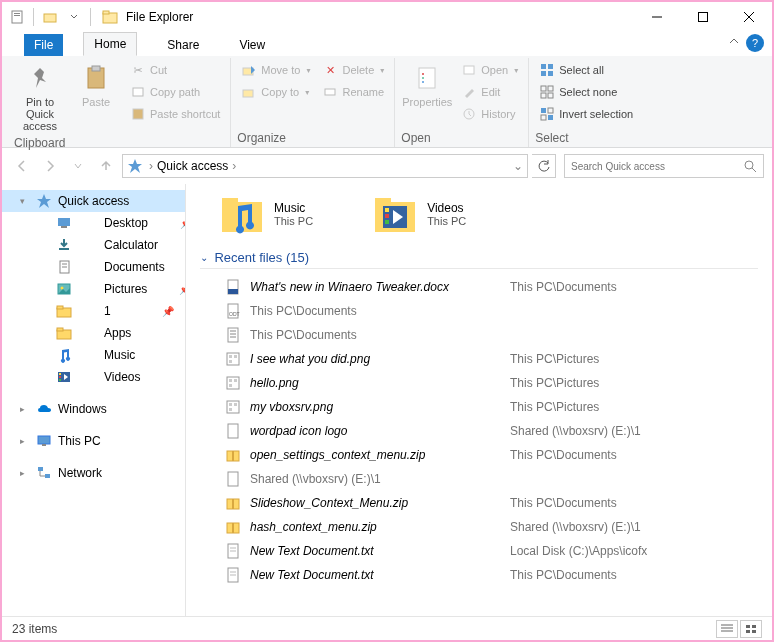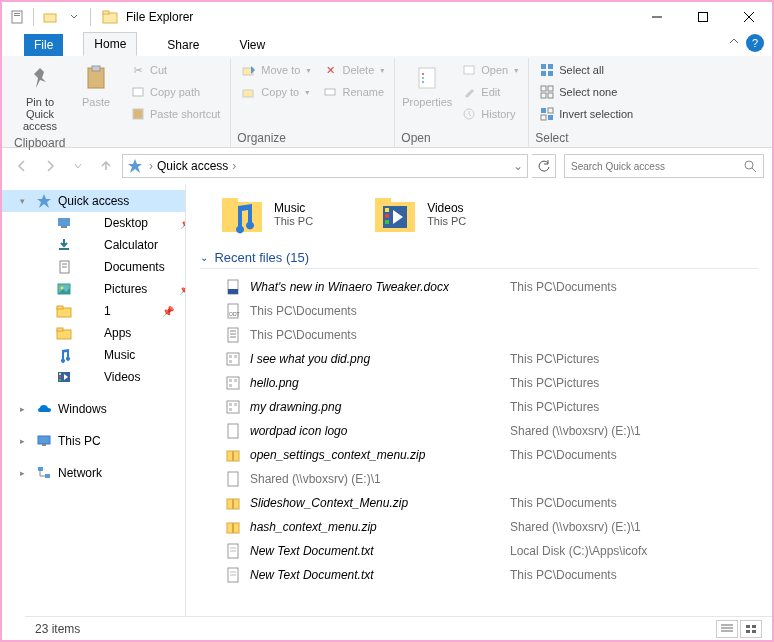--- a/index.html
+++ b/index.html
@@ -68,21 +68,21 @@
 
 .section-header { display: flex; align-items: center; gap: 6px; color: #1e4e9c; font-size: 13px; margin: 8px 0 6px 0; border-bottom: 1px solid #e8e8e8; padding-bottom: 3px; }
 .section-header .chev { font-size: 10px; }
 
 .file-row { display: flex; align-items: center; padding: 3px 0 3px 24px; font-size: 12px; }
 .file-row .fico { width: 18px; height: 18px; margin-right: 8px; flex-shrink: 0; display:flex; align-items:center; justify-content:center; }
 .file-row .fname { width: 260px; white-space: nowrap; overflow: hidden; text-overflow: ellipsis; font-style: italic; }
 .file-row .floc { color: #737373; }
 
 
-.statusbar { height: 24px; border-top: 1px solid #e5e5e5; display: flex; align-items: center; padding: 0 10px; font-size: 12px; color: #444; margin-left: 23px; }
+.statusbar { height: 24px; border-top: 1px solid #e5e5e5; display: flex; align-items: center; padding: 0 10px; font-size: 12px; color: #444; }
 .statusbar .sp { flex: 1; }
 .viewbtn { width: 22px; height: 18px; border: 1px solid #ccc; margin-left: 2px; display: flex; align-items: center; justify-content: center; }
 
 svg { display: block; }
 </style>
 </head>
 <body>
 
 <div class="window">
 
@@ -598,21 +598,21 @@
           </div>
           <div class="file-row">
             <span class="fico">
               <svg width="16" height="16">
                 <rect x="2" y="2" width="12" height="12" fill="#fff" stroke="#999"></rect>
                 <rect x="4" y="4" width="3" height="3" fill="#ccc"></rect>
                 <rect x="9" y="4" width="3" height="3" fill="#ccc"></rect>
                 <rect x="4" y="9" width="3" height="3" fill="#ccc"></rect>
               </svg>
             </span>
-            <span class="fname">my drawning.png</span>
+            <span class="fname">my vboxsrv.png</span>
             <span class="floc">This PC\Pictures</span>
           </div>
           <div class="file-row">
             <span class="fico">
               <svg width="16" height="16">
                 <rect x="3" y="1" width="10" height="14" fill="#fff" stroke="#999"></rect>
               </svg>
             </span>
             <span class="fname">wordpad icon logo</span>
             <span class="floc">Shared (\\vboxsrv) (E:)\1</span>

